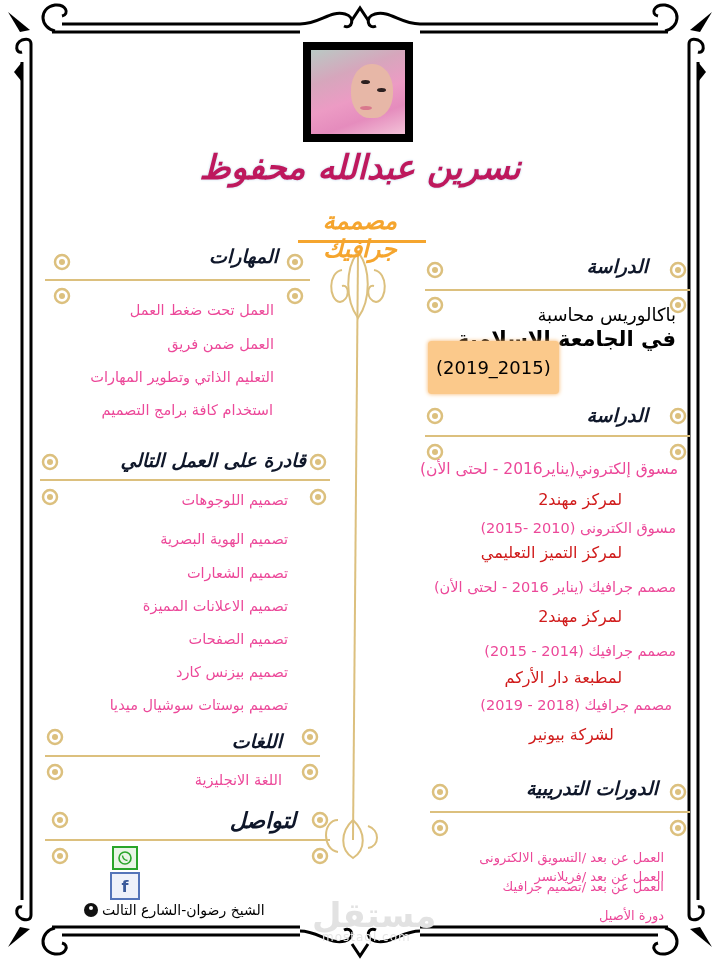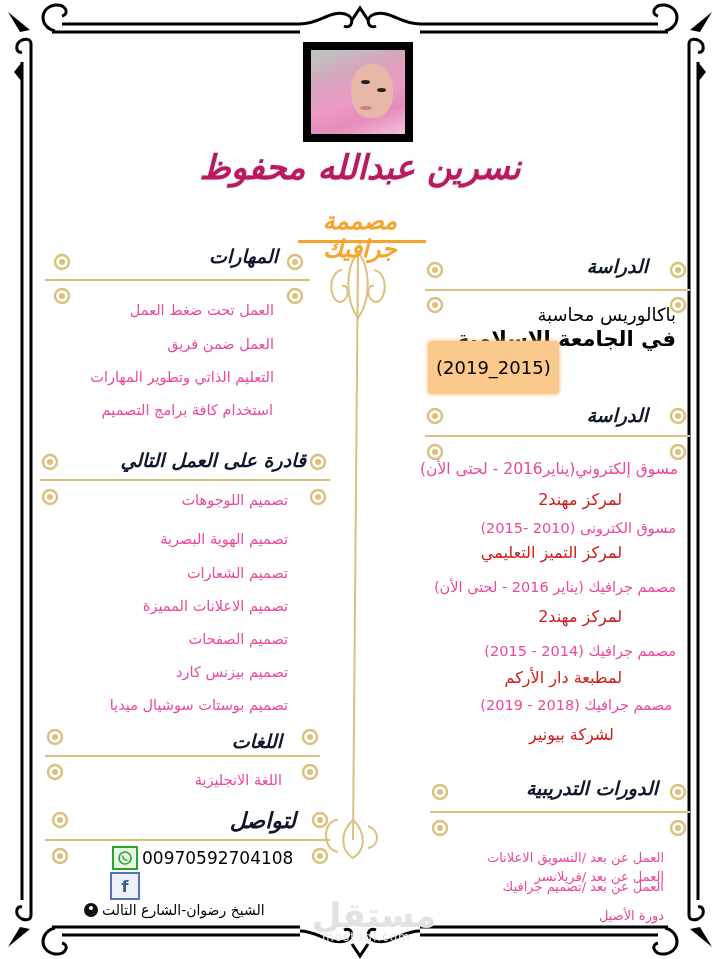--- a/index.html
+++ b/index.html
@@ -215,21 +215,21 @@
 <div class="abs rtl red" style="right:98px;top:543px;margin-left:46px;">لمركز التميز التعليمي</div>
 <div class="abs rtl body-text" style="right:44px;top:579px;">مصمم جرافيك (يناير 2016 - لحتى الأن)</div>
 <div class="abs rtl red" style="right:98px;top:607px;">لمركز مهند2</div>
 <div class="abs rtl body-text" style="right:44px;top:643px;">مصمم جرافيك  (2014 - 2015)</div>
 <div class="abs rtl red" style="right:98px;top:668px;">لمطبعة دار الأركم</div>
 <div class="abs rtl body-text" style="right:48px;top:697px;">مصمم جرافيك (2018 - 2019)</div>
 <div class="abs rtl red" style="right:106px;top:725px;">لشركة بيونير</div>
 
 <div class="abs section-title rtl" style="right:62px;top:777px;">الدورات التدريبية</div>
 <div class="abs rtl body-text" style="right:56px;top:821px;font-size:13px;margin-top:48px;">العمل عن بعد /فريلانسر</div>
-<div class="abs rtl body-text" style="right:56px;top:850px;font-size:13px;">العمل عن بعد /التسويق الاعلانات</div>
+<div class="abs rtl body-text" style="right:56px;top:850px;font-size:13px;">العمل عن بعد /التسويق الالكترونى</div>
 <div class="abs rtl body-text" style="right:56px;top:879px;font-size:13px;">العمل عن بعد /تصميم جرافيك</div>
 <div class="abs rtl body-text" style="right:56px;top:908px;font-size:13px;">دورة الأصيل</div>
 
 <div class="abs section-title rtl" style="right:442px;top:245px;">المهارات</div>
 <div class="abs rtl body-text" style="right:446px;top:302px;">العمل تحت ضغط العمل</div>
 <div class="abs rtl body-text" style="right:446px;top:336px;">العمل ضمن فريق</div>
 <div class="abs rtl body-text" style="right:446px;top:369px;">التعليم الذاتي وتطوير المهارات</div>
 <div class="abs rtl body-text" style="right:447px;top:402px;text-align:right;">استخدام كافة برامج التصميم</div>
 
 <div class="abs section-title rtl" style="right:414px;top:449px;">قادرة على العمل التالي</div>
@@ -245,21 +245,20 @@
 <div class="abs rtl body-text" style="right:438px;top:772px;">اللغة الانجليزية</div>
 
 <div class="abs section-title rtl" style="right:424px;top:808px;font-size:22px;">لتواصل</div>
 <div class="abs contact-row" style="left:112px;top:846px;">
   <span class="wa-icon">
     <svg width="16" height="16" viewBox="0 0 16 16">
         <circle cx="8" cy="8" r="6" fill="none" stroke="#2aa52a" stroke-width="1.6"></circle>
         <path d="M5.5 5.5 Q6 10 10.5 10.5" stroke="#2aa52a" stroke-width="1.4" fill="none"></path>
       </svg>
   </span>
-  <span style="font-size:17px;">00970592704108</span>
 </div>
 <div class="abs contact-row" style="left:110px;top:872px;">
   <span class="fb-icon">f</span>
 </div>
 <div class="abs contact-row" style="left:84px;top:902px;">
   <span class="pin-icon"></span>
   <span class="rtl" style="font-size:14px;">الشيخ رضوان-الشارع التالت</span>
 </div>
 
 <div class="abs watermark rtl">مستقل</div>

